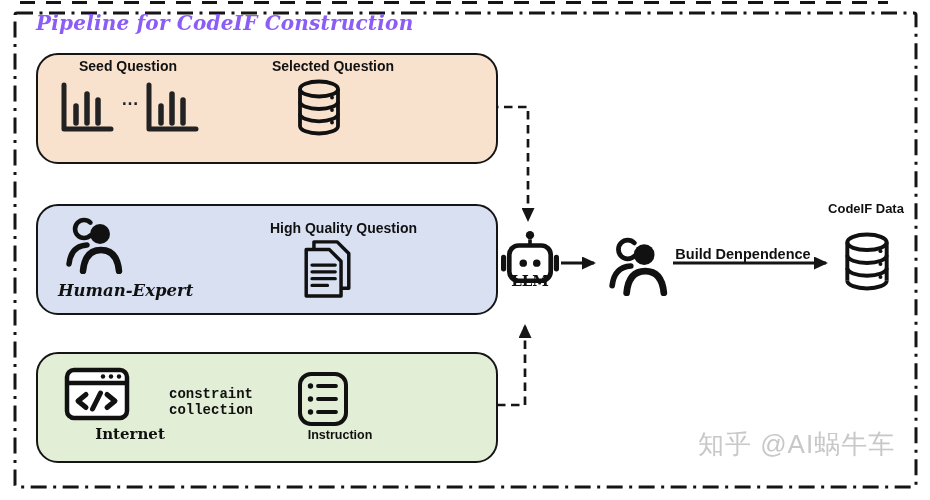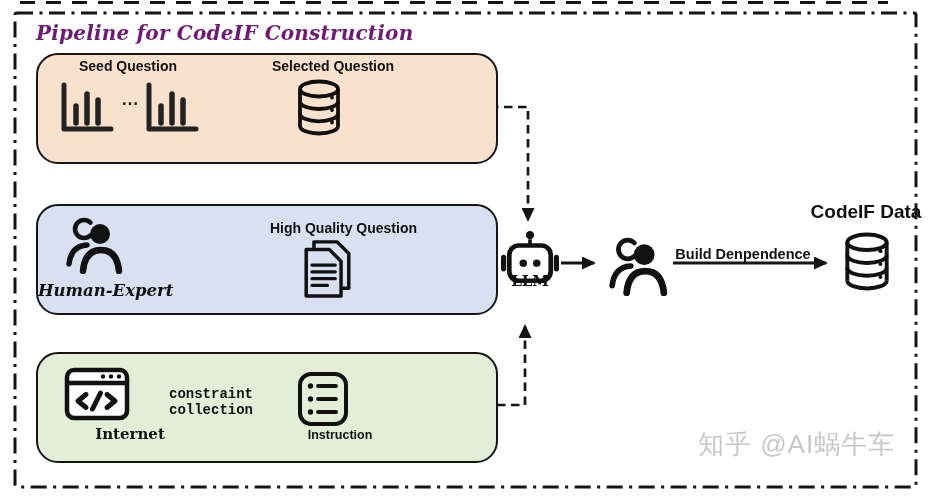--- a/index.html
+++ b/index.html
@@ -3,43 +3,43 @@
 <meta charset="utf-8">
 <style>
   html,body{margin:0;padding:0;background:#fff;}
   .canvas{
     position:relative;width:930px;height:500px;background:#ffffff;
     font-family:"Liberation Sans", sans-serif;overflow:hidden;
   }
   .abs{position:absolute;}
   .overlay{position:absolute;left:0;top:0;width:930px;height:500px;pointer-events:none;}
   .title{
-    left:36px;top:21px;font-family:"DejaVu Serif", serif;font-style:italic;
-    font-weight:700;font-size:20px;color:#701a75;letter-spacing:.2px;
+    left:36px;top:11px;font-family:"DejaVu Serif", serif;font-style:italic;
+    font-weight:700;font-size:20px;color:#8b5cf6;letter-spacing:.2px;
   }
   .box{position:absolute;left:36px;width:462px;height:111px;border:2.5px solid #151515;border-radius:22px;box-sizing:border-box;}
   .box-seed{top:53px;background:#f8e1cd;}
   .box-expert{top:204px;background:#d8e0f2;}
   .box-internet{top:352px;background:#e2efd6;}
   .lbl{font-weight:700;color:#111;text-align:center;}
   .lbl-14{font-size:14px;}
   .seed-label{left:58px;top:58px;width:140px;}
   .selected-label{left:262px;top:58px;width:142px;}
   .ellipsis{left:118px;top:93px;width:24px;text-align:center;font-size:17px;font-weight:700;color:#222;}
   .human-expert{
     left:38px;top:281px;width:150px;text-align:left;
-    font-family:"DejaVu Serif", serif;font-style:italic;font-weight:700;font-size:16.5px;color:#111;
+    font-family:"DejaVu Serif", serif;font-style:italic;font-weight:700;font-size:16.5px;color:#111;padding-left:20px;
   }
   .hq-label{left:261px;top:220px;width:165px;}
   .internet-label{left:58px;top:425px;width:78px;font-family:"DejaVu Serif", serif;font-size:15px;margin-left:33px;}
   .constraint-label{left:135px;top:386px;width:152px;font-family:Liberation Mono, monospace;}
   .instruction-label{left:300px;top:428px;width:80px;font-size:12.5px;}
   .llm-label{left:501px;top:272px;width:58px;font-family:"DejaVu Serif", serif;font-size:15px;}
   .build-label{left:668px;top:246px;width:150px;font-size:14.5px;}
-  .codeif-label{left:808px;top:201px;width:116px;font-size:19px;}
+  .codeif-label{left:808px;top:201px;width:116px;font-size:13px;}
   .watermark{
     left:698px;top:427px;width:225px;font-size:26px;color:#c8c8c8;
     text-shadow:1px 1px 0 #ffffff;letter-spacing:1px;white-space:nowrap;
   }
   svg{display:block;}
 </style>
 </head>
 <body>
 
 <div class="canvas">

